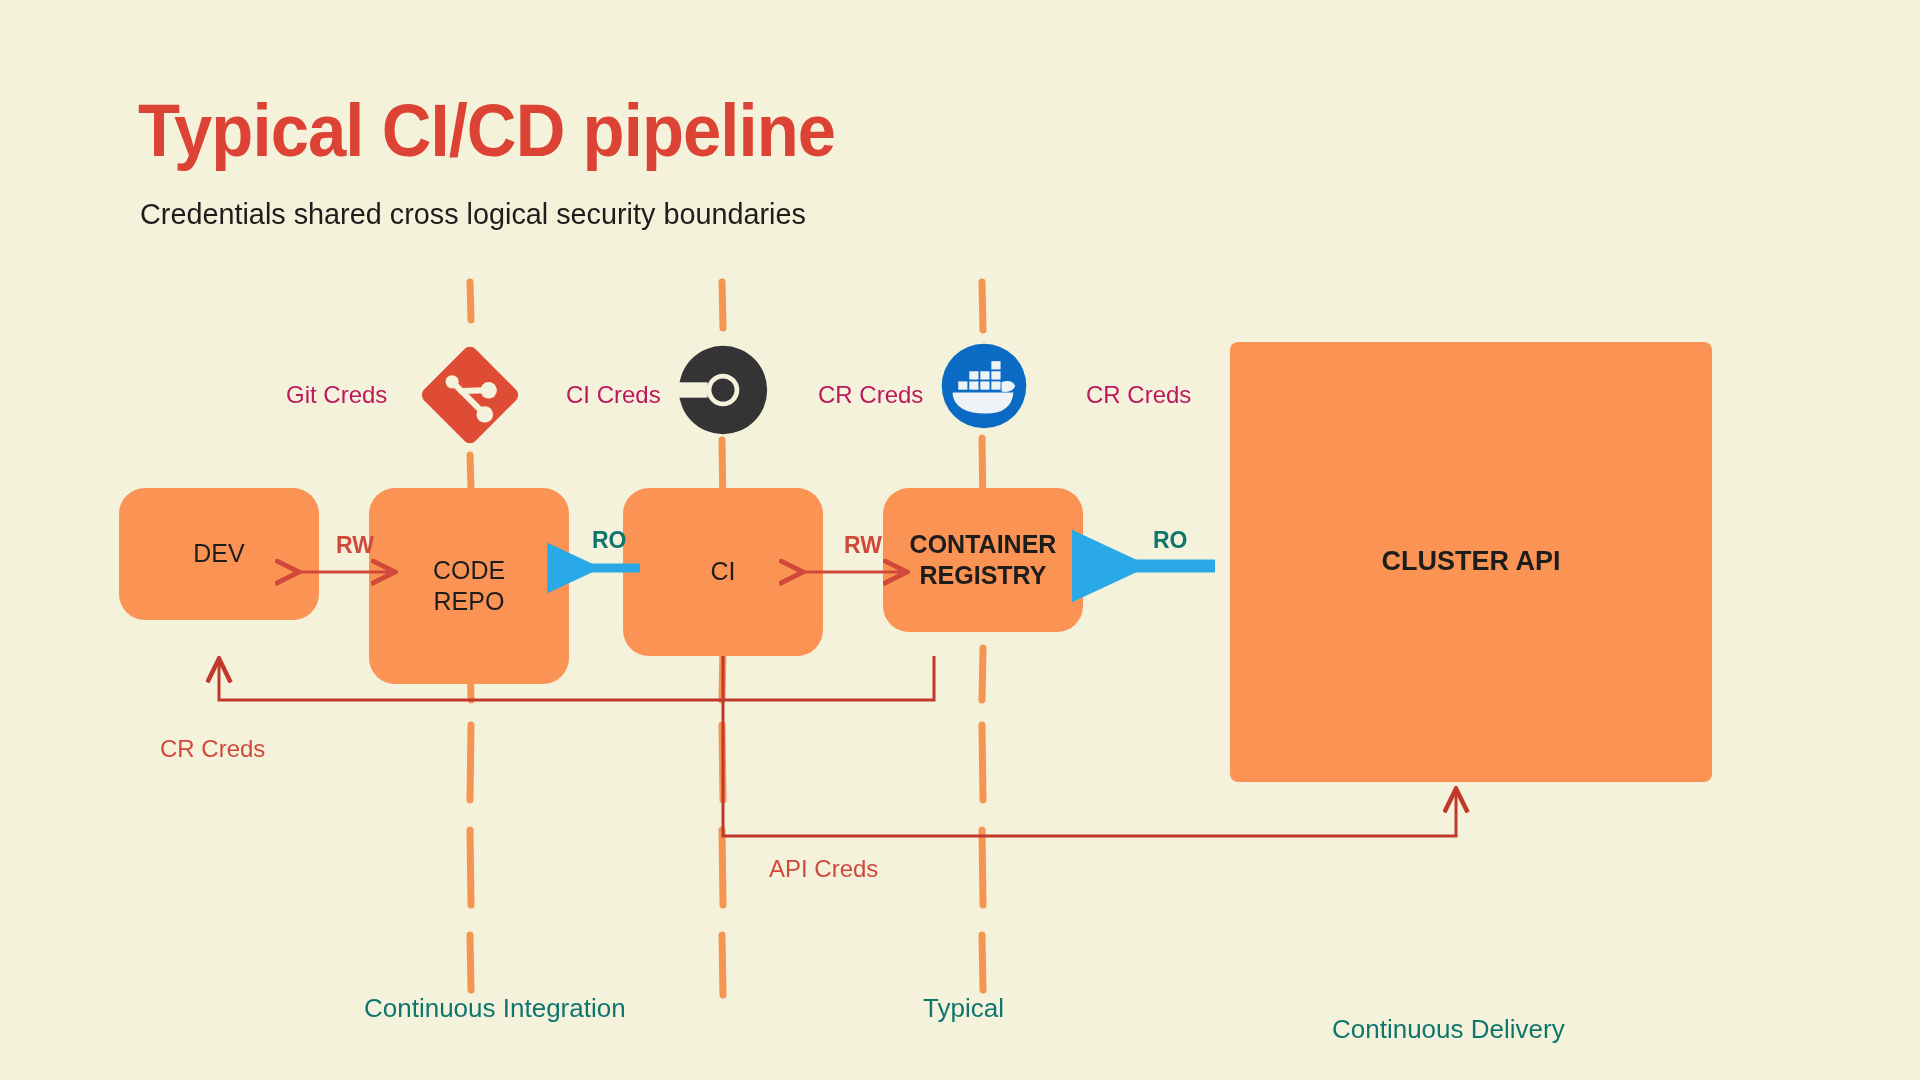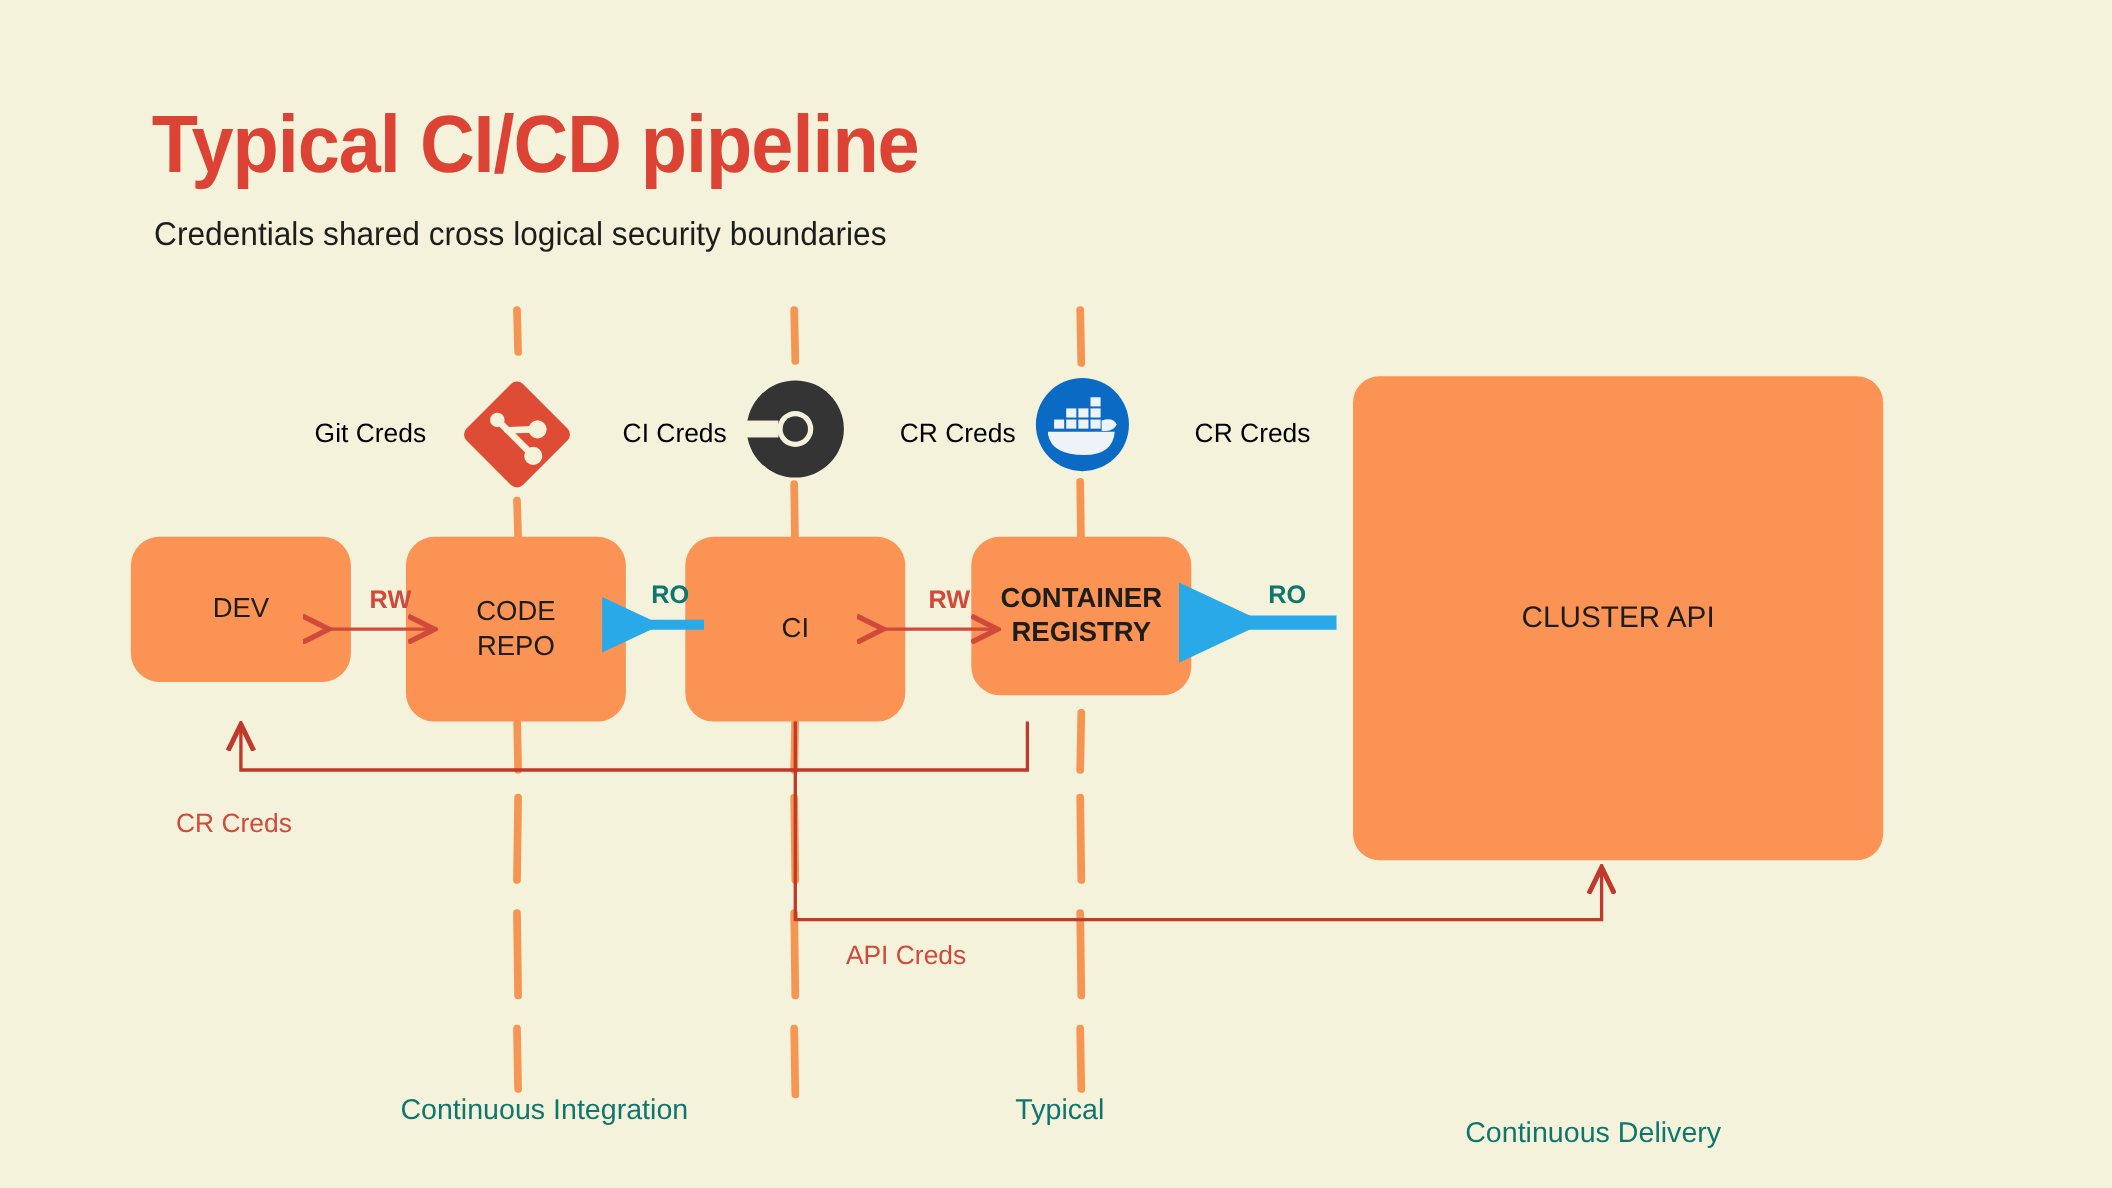--- a/index.html
+++ b/index.html
@@ -22,37 +22,37 @@
   }
   .subtitle{
     position:absolute;left:140px;top:197px;
     font-size:30px;color:#1d1d1b;
     transform:scaleX(.96);transform-origin:left center;
     white-space:nowrap;
   }
 
   
   .cred-label{
-    position:absolute;font-size:24px;color:#000000;
+    position:absolute;font-size:24px;color:#be185d;
     white-space:nowrap;
   }
 
   
   .icon-wrap{position:absolute;}
 
   
   .node{
     position:absolute;background:#fb9355;
     border-radius:26px;
     display:flex;align-items:center;justify-content:center;
     text-align:center;
     color:#1d1d1b;font-size:25px;line-height:1.25;
     white-space:pre-line;
   }
-  .node.big{border-radius:24px;font-size:27px;}
+  .node.big{border-radius:8px;font-size:27px;font-weight:bold;}
 
   
   .arrow-label{
     position:absolute;font-size:23px;font-weight:bold;
     white-space:nowrap;
     margin-left:12px;
   }
   .arrow-label.rw{color:#d1493b;}
   .arrow-label.ro{color:#0f766e;}
 
@@ -148,21 +148,21 @@
         <rect x="58" y="34" width="10" height="9"></rect>
         <rect x="58" y="23" width="10" height="9"></rect>
         <path d="M16 57 L82 57 Q80 80 52 80 Q20 80 16 60 Z"></path>
         <path d="M69 46 Q80 42 84 50 Q80 58 69 56 Z"></path>
       </g>
     </svg>
   </div>
 
   <div class="node" style="left:119px;top:488px;width:200px;height:132px;">DEV</div>
 
-  <div class="node" style="left:369px;top:488px;width:200px;height:168px;text-align:center;">CODE
+  <div class="node" style="left:369px;top:488px;width:200px;height:196px;text-align:center;">CODE
 REPO</div>
 
   <div class="node" style="left:623px;top:488px;width:200px;height:168px;">CI</div>
 
   <div class="node" style="left:883px;top:488px;width:200px;height:144px;font-weight:bold;">CONTAINER
 REGISTRY</div>
 
   <div class="node big" style="left:1230px;top:342px;width:482px;height:440px;">CLUSTER API</div>
 
   <svg class="layer" viewBox="0 0 1920 1080">

